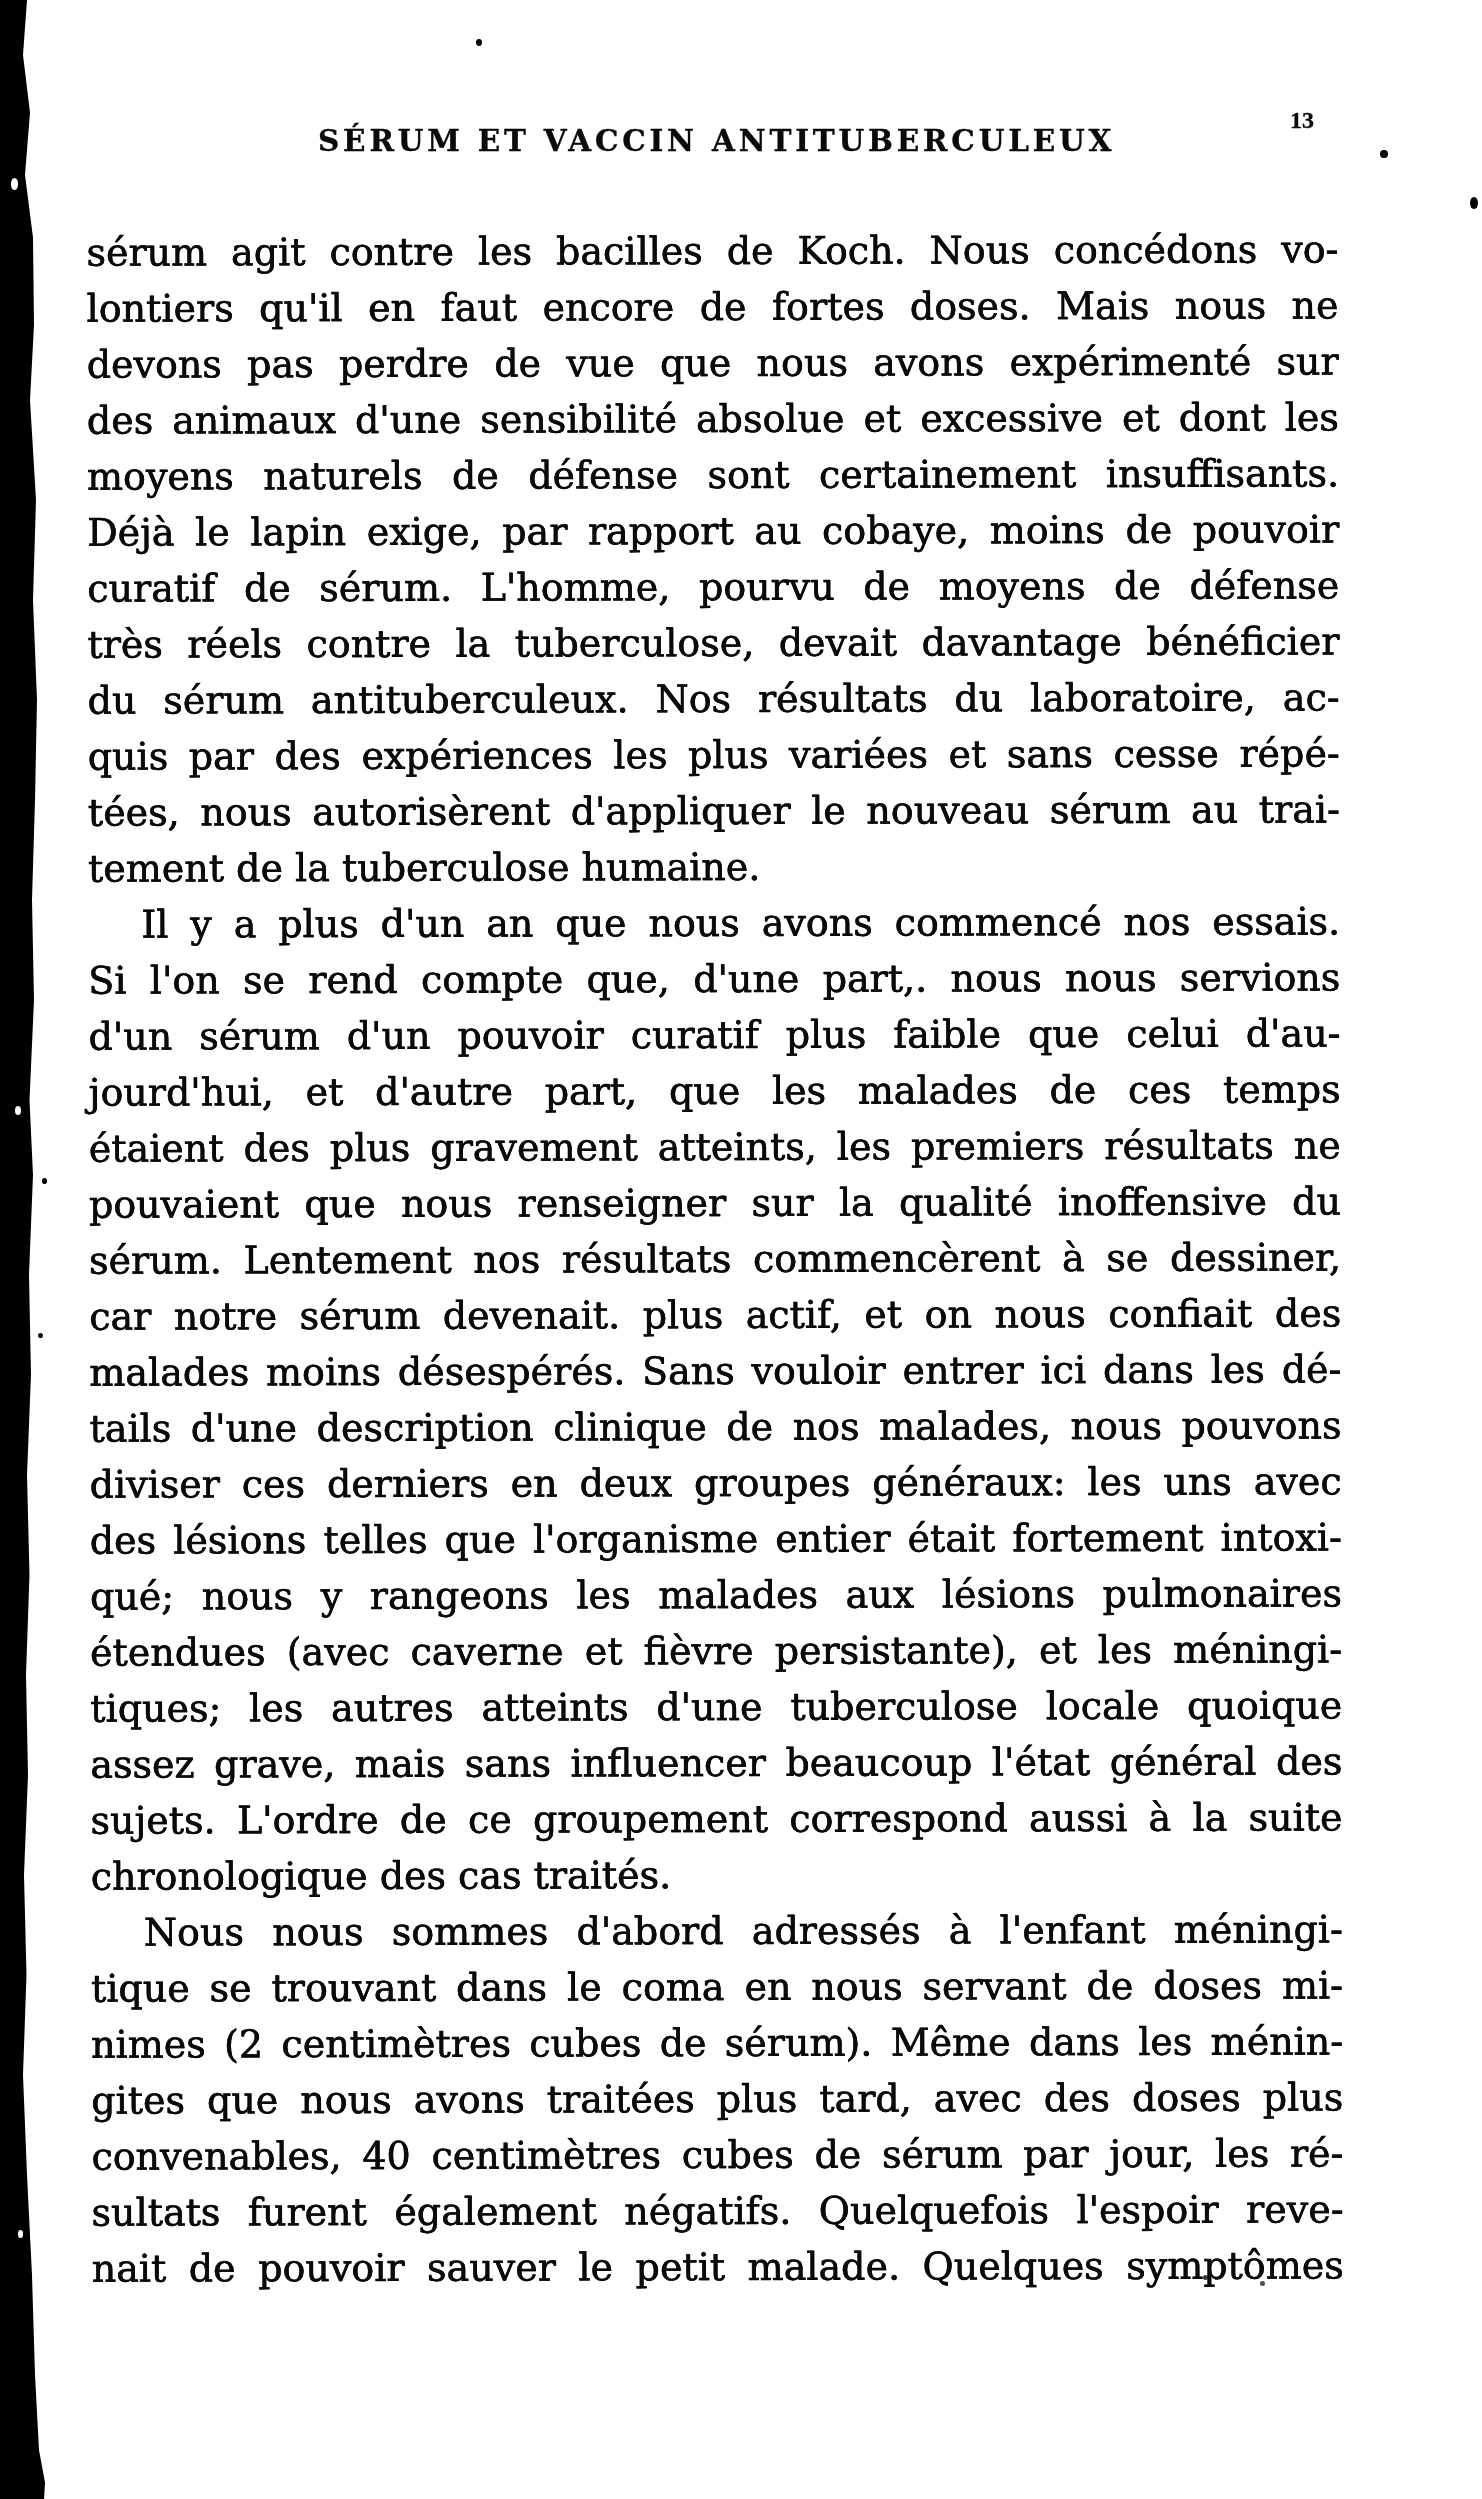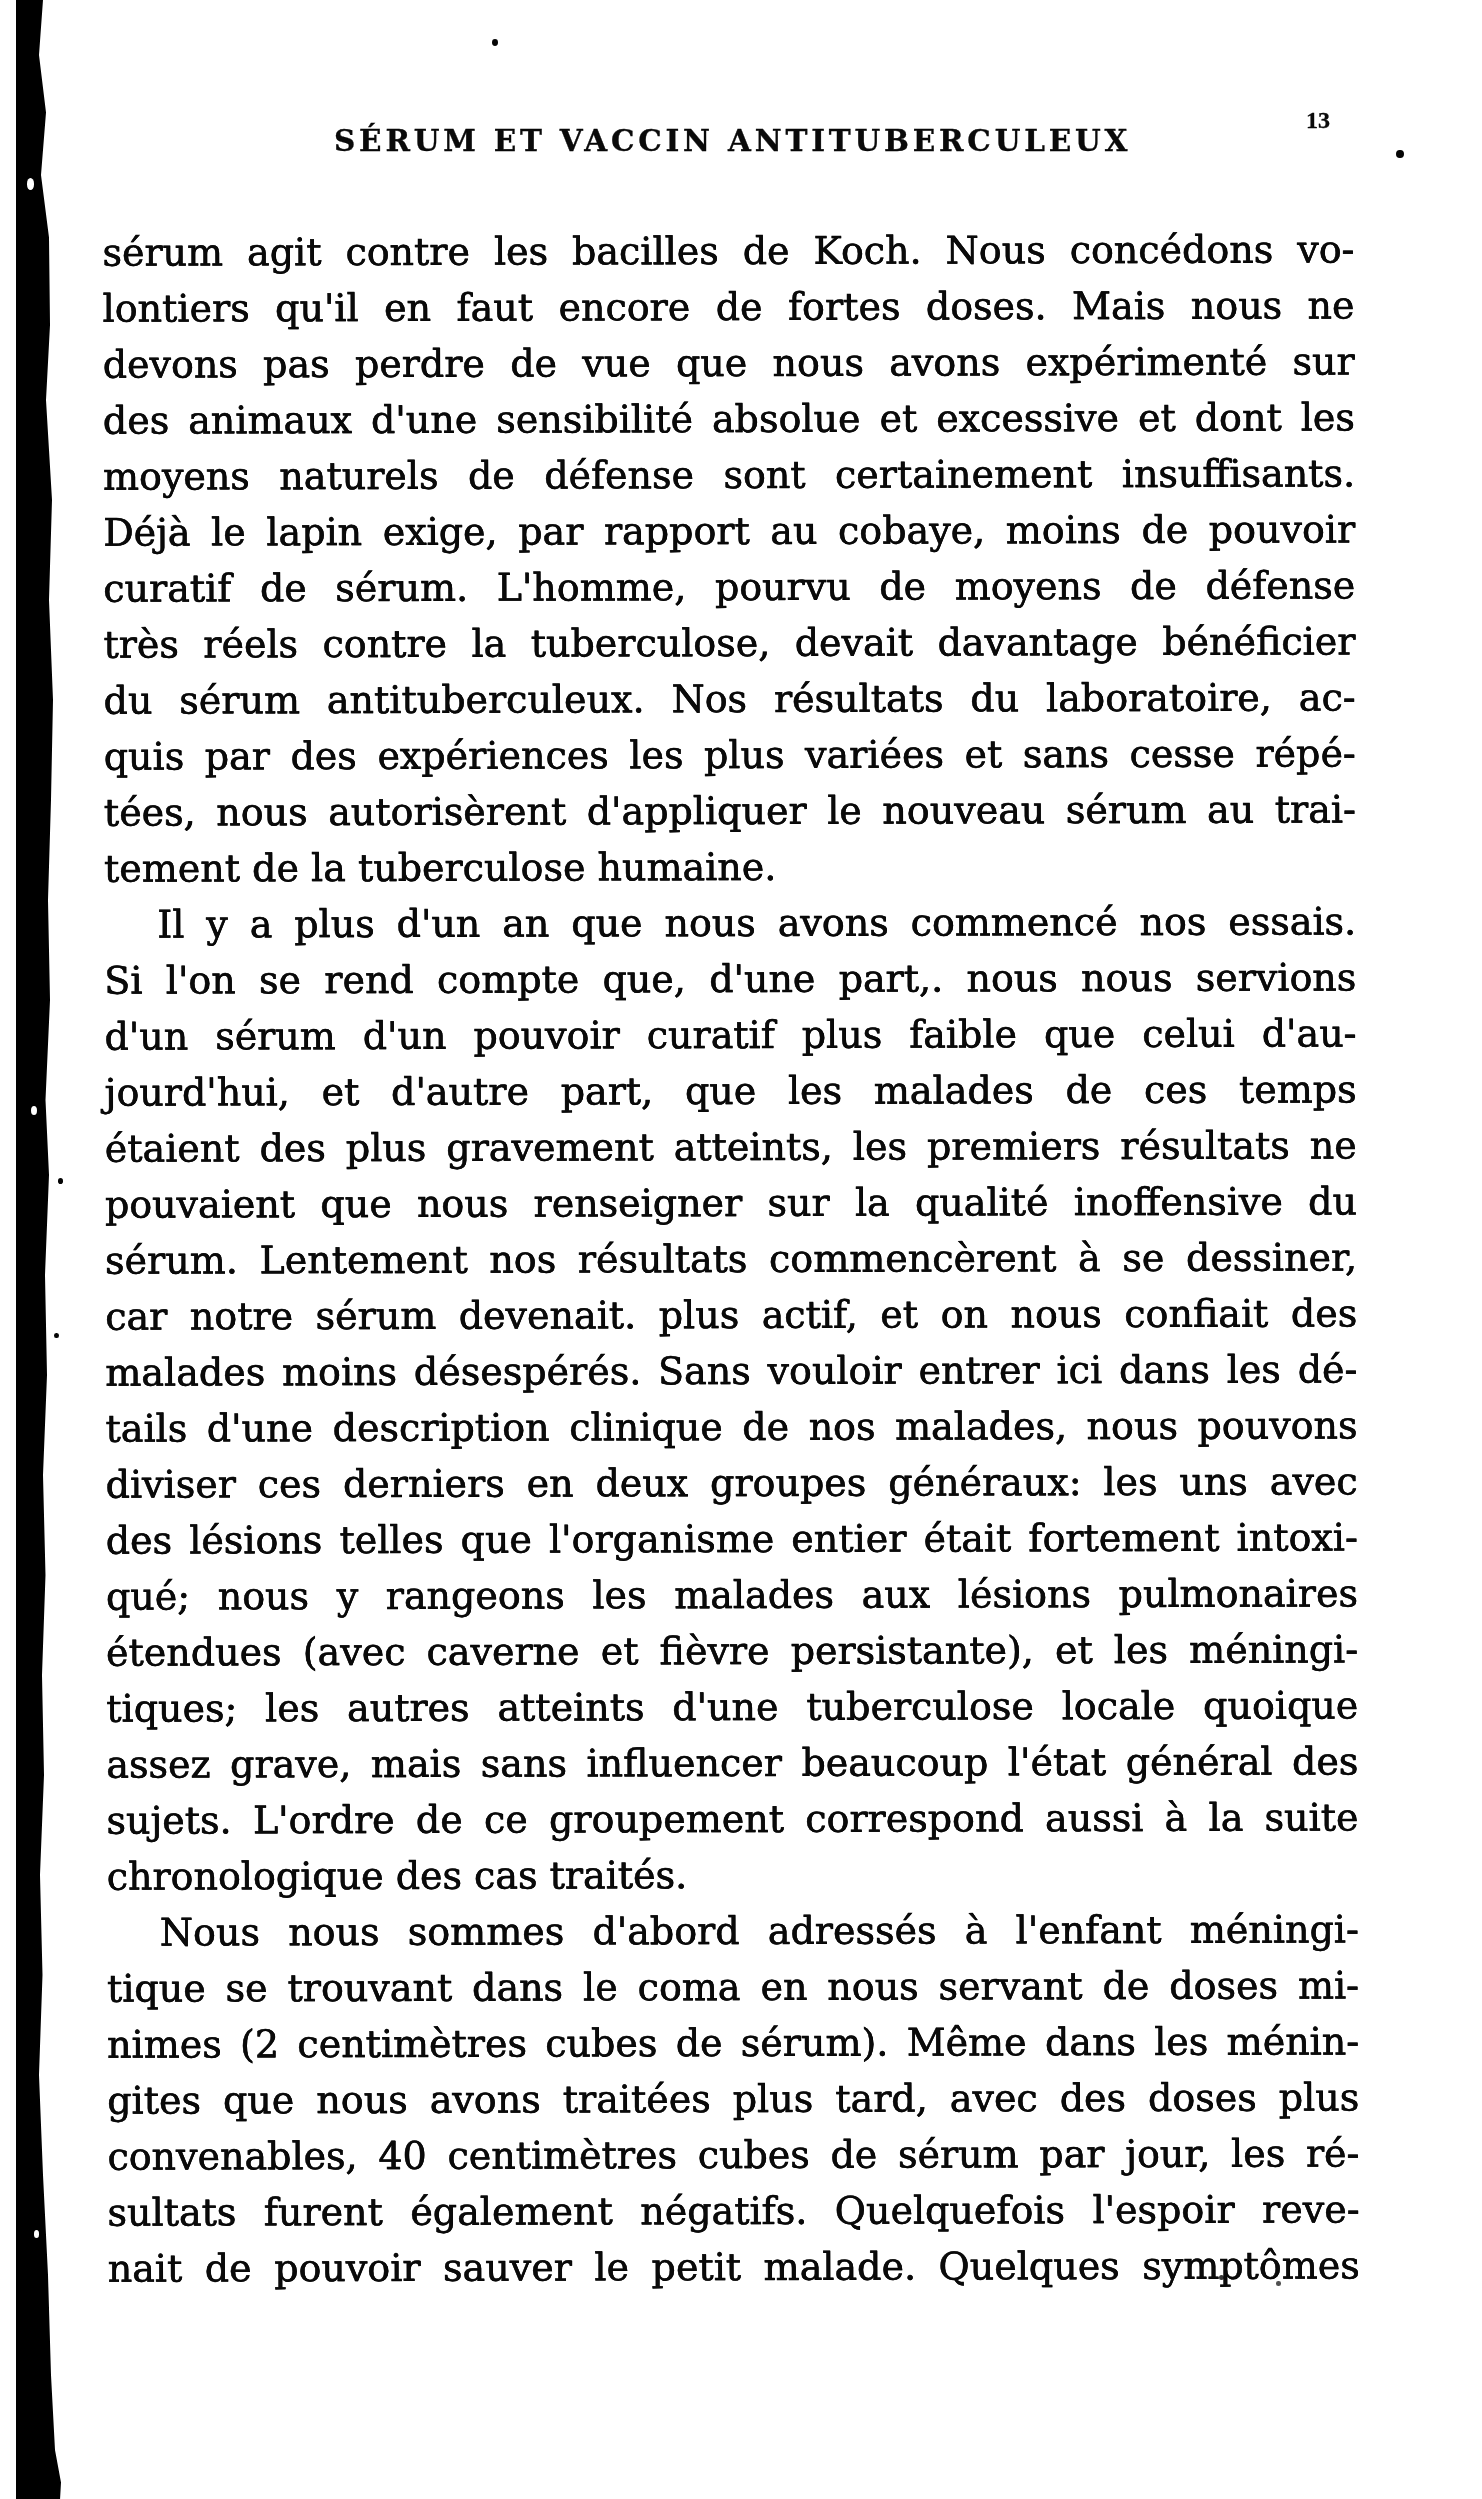--- a/index.html
+++ b/index.html
@@ -4,21 +4,21 @@
 <style>
   html, body { margin: 0; padding: 0; }
   body {
     width: 1482px; height: 2500px;
     background: #ffffff;
     position: relative;
     overflow: hidden;
     font-family: "DejaVu Serif", serif;
     color: #0a0a0a;
   }
-  .page { position: absolute; inset: 0; margin-left: 16px; }
+  .page { position: absolute; inset: 0; }
 
   
   .scan-border {
     position: absolute; left: 0; top: 0;
     width: 61px; height: 2500px;
     background: #000;
     clip-path: polygon(
       0 0, 27px 0, 23px 2.2%, 30px 4.5%, 25px 7%, 33px 9.5%,
       34px 13%, 30px 16%, 36px 20%, 33px 24%, 37px 28%,
       35px 32%, 32px 36%, 34px 40%, 29.5px 44%, 33px 47%,

